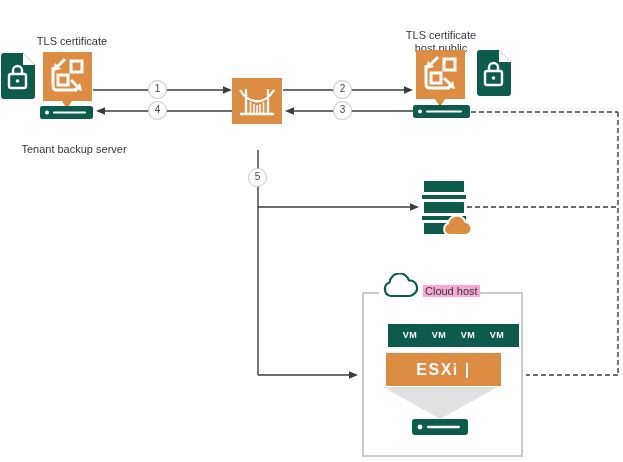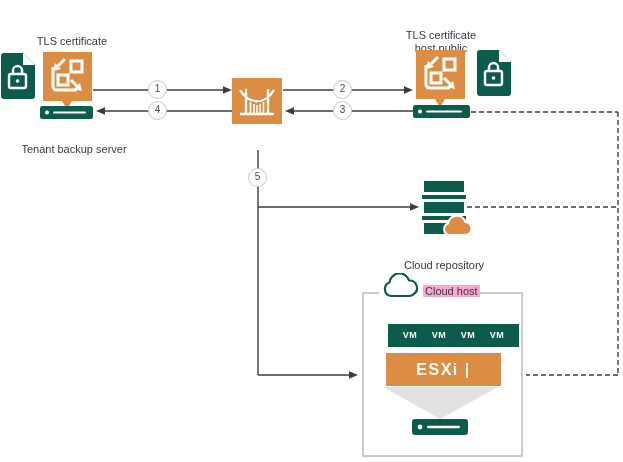--- a/index.html
+++ b/index.html
@@ -158,21 +158,20 @@
   </svg>
 
   <svg class="abs" style="left:421px;top:179px;" width="57" height="58" viewBox="0 0 57 58">
     <rect x="3" y="2" width="40" height="11" fill="#0d5b4b"></rect>
     <rect x="1" y="16" width="44" height="4" fill="#0d5b4b"></rect>
     <rect x="3" y="23" width="40" height="11" fill="#0d5b4b"></rect>
     <rect x="1" y="37" width="44" height="4" fill="#0d5b4b"></rect>
     <rect x="3" y="44" width="40" height="11" fill="#0d5b4b"></rect>
     <path d="M28,56 a6,6 0 0 1 -1,-11.5 a9,9 0 0 1 17.5,-1.5 a6.5,6.5 0 0 1 6,6.5 a6.5,6.5 0 0 1 -6.5,6.5 Z" fill="#dd8c43" stroke="#ffffff" stroke-width="2"></path>
   </svg>
-  <div class="label-block" style="left:374px;top:238px;width:140px;">Cloud repository</div>
 
   <div class="host-box"></div>
   <div class="border-mask"></div>
 
   <svg class="abs" style="left:382px;top:273px;" width="40" height="25" viewBox="0 0 40 25">
     <path d="M9,23 a7,7 0 0 1 -1.5,-13.5 a10,10 0 0 1 19.5,-2 a7.5,7.5 0 0 1 4.5,13.8 a7.3,7.3 0 0 1 -4.2,1.7 Z" fill="#ffffff" stroke="#0d5b4b" stroke-width="2.2" stroke-linejoin="round"></path>
   </svg>
   <div class="cloud-host-label">Cloud host</div>
 
   <div class="vm-box" style="left:388px;top:324px;">VM</div>

